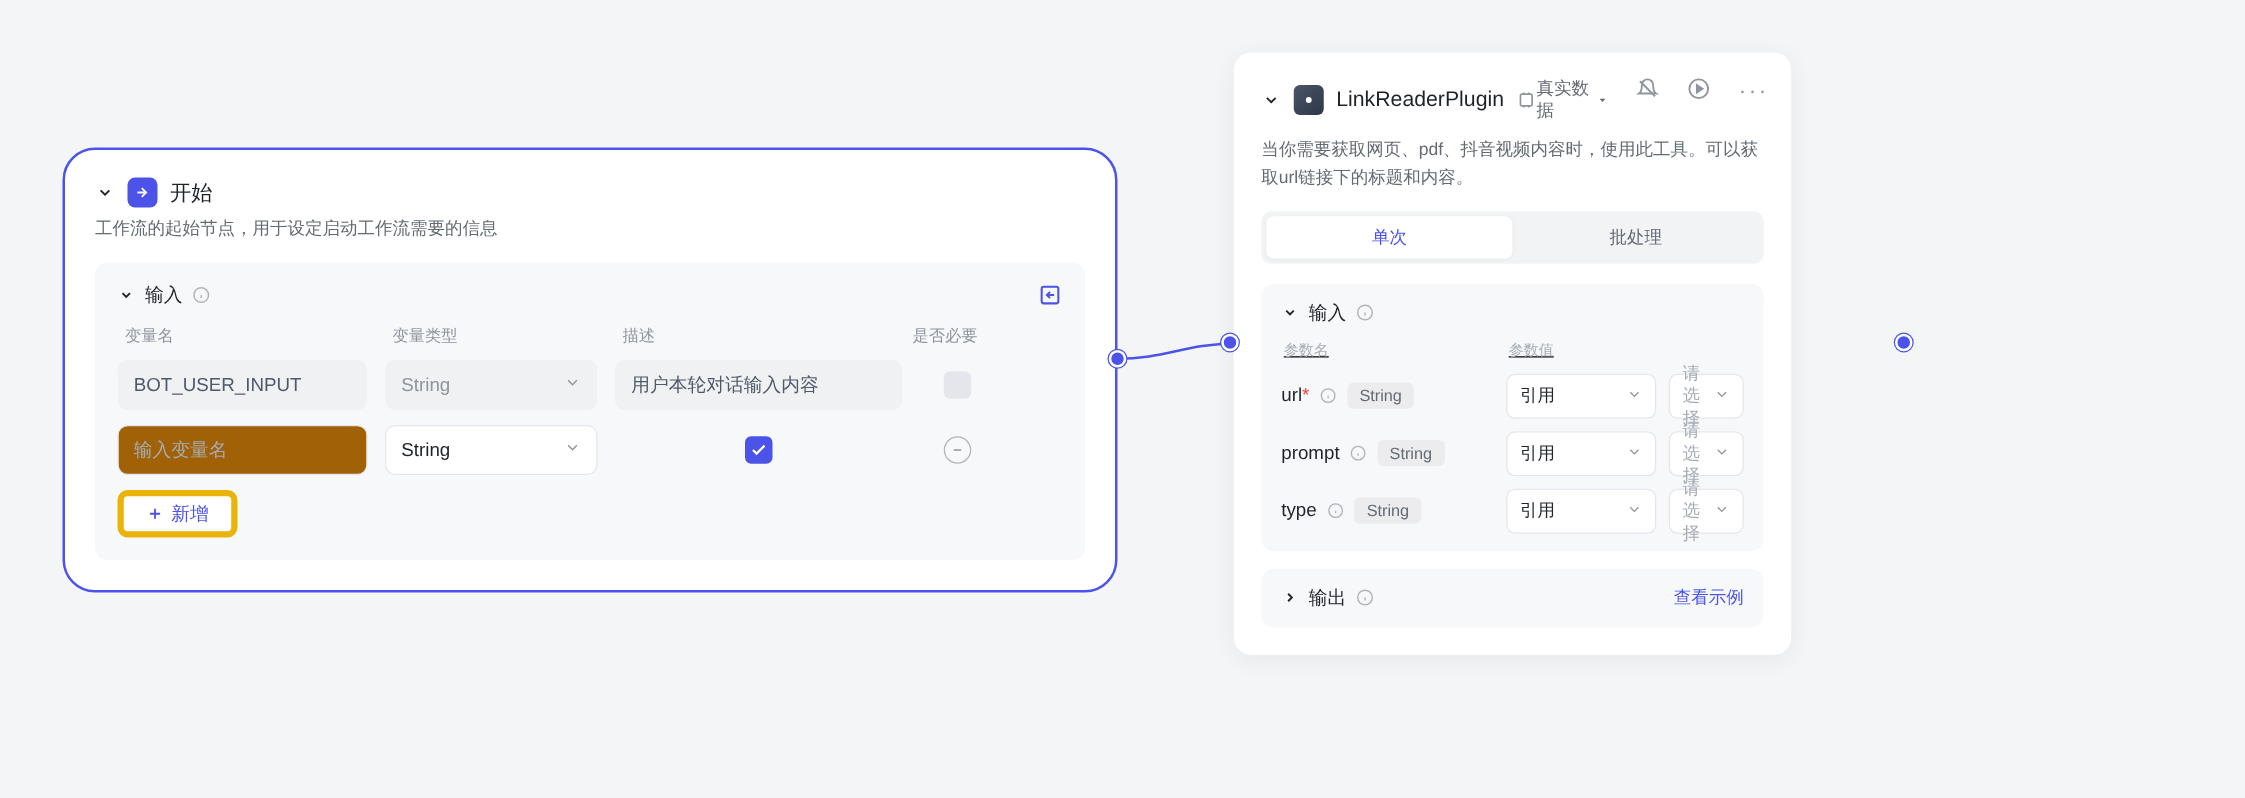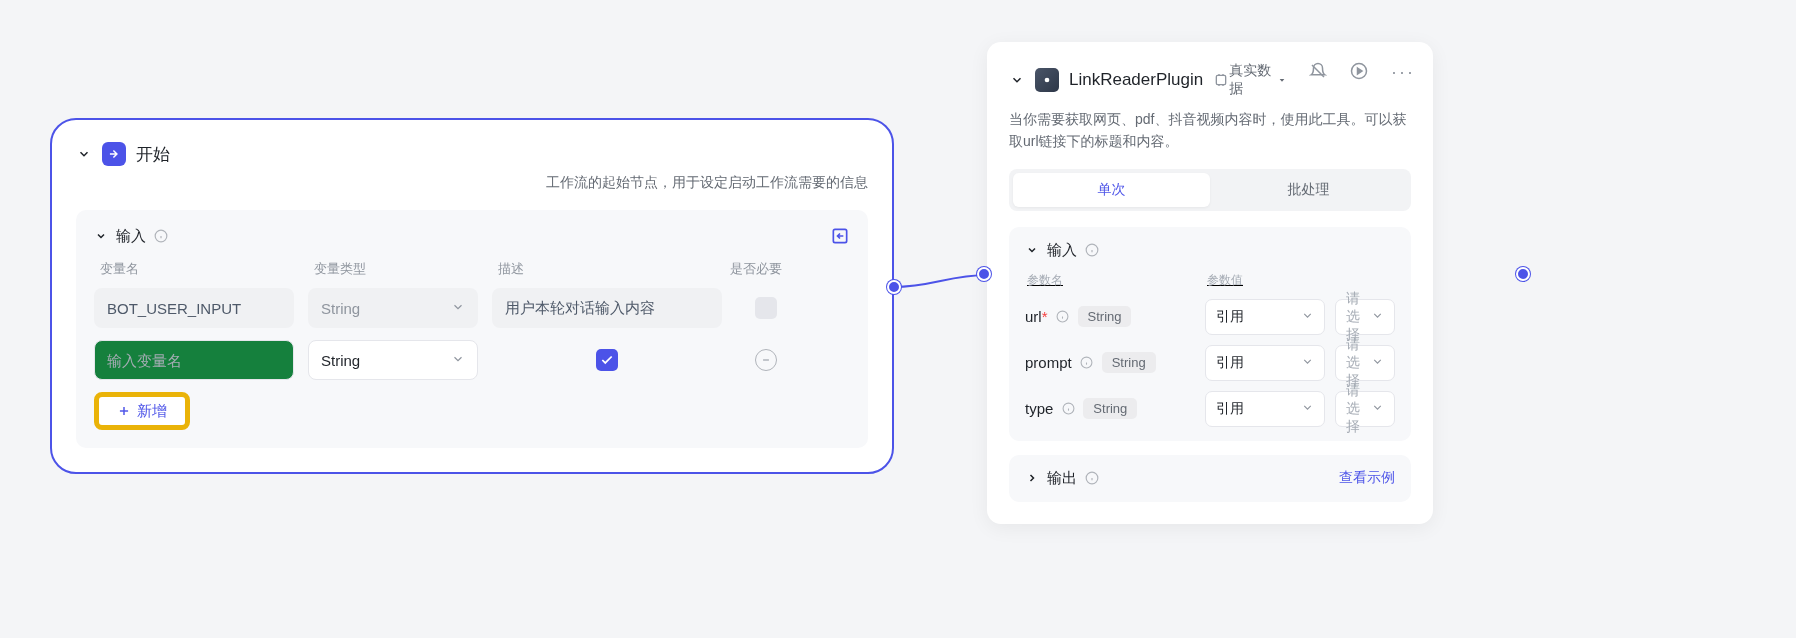--- a/index.html
+++ b/index.html
@@ -20,21 +20,21 @@
       width: 844px;
       background: #fff;
       border: 2px solid #4c53e8;
       border-radius: 26px;
       padding: 22px 24px 24px;
     }
     .node-header { display: flex; align-items: center; gap: 10px; margin-bottom: 8px; }
     .chevron-icon { width: 16px; height: 16px; display: inline-flex; align-items: center; justify-content: center; cursor: pointer; color: #1f2329; }
     .start-icon { width: 24px; height: 24px; border-radius: 6px; background: #4c53e8; display: inline-flex; align-items: center; justify-content: center; color: #fff; }
     .node-title { font-size: 17px; font-weight: 500; color: #1f2329; }
-    .node-desc { font-size: 14px; color: #646a73; margin-bottom: 18px; text-align: right; }
+    .node-desc { font-size: 14px; color: #646a73; margin-bottom: 18px; }
 
     .panel {
       background: #f7f8fa;
       border-radius: 10px;
       padding: 16px 18px 18px;
     }
     .panel-header { display: flex; align-items: center; justify-content: space-between; margin-bottom: 14px; }
     .panel-title-wrap { display: flex; align-items: center; gap: 8px; }
     .panel-chevron { width: 14px; height: 14px; display: inline-flex; align-items: center; justify-content: center; cursor: pointer; color: #1f2329; }
     .panel-title { font-size: 15px; font-weight: 500; color: #1f2329; }
@@ -42,21 +42,21 @@
     .import-icon { width: 20px; height: 20px; color: #4c53e8; cursor: pointer; }
 
     .col-headers { display: grid; grid-template-columns: 200px 170px 1fr 60px 40px; gap: 14px; padding: 0 6px 10px; }
     .col-header { font-size: 13px; color: #8f959e; }
 
     .row { display: grid; grid-template-columns: 200px 170px 1fr 60px 40px; gap: 14px; align-items: center; margin-bottom: 12px; }
     .input-field {
       height: 40px;
       border: 1px solid #e5e6eb;
       border-radius: 8px;
-      background: #15803d;
+      background: #a16207;
       padding: 0 12px;
       font-size: 15px;
       color: #1f2329;
       outline: none;
       width: 100%;
     }
     .input-field.readonly { background: #f0f1f3; color: #4e5969; border-color: transparent; cursor: not-allowed; }
     .input-field::placeholder { color: #a6acb5; }
     .select-field {
       height: 40px;

